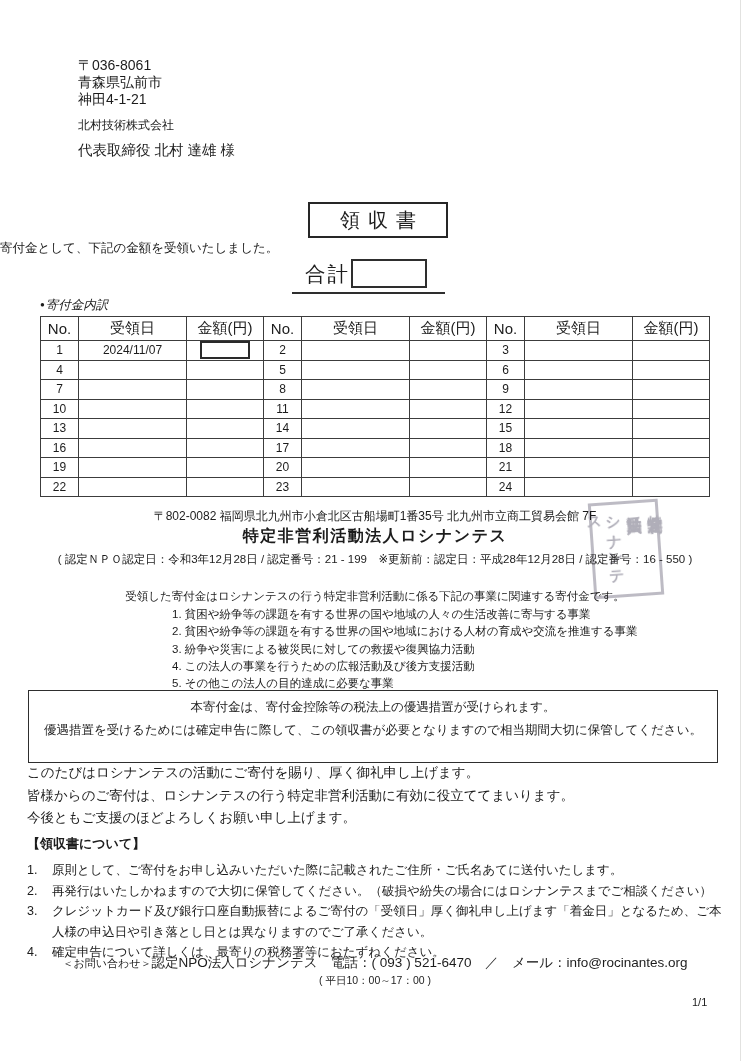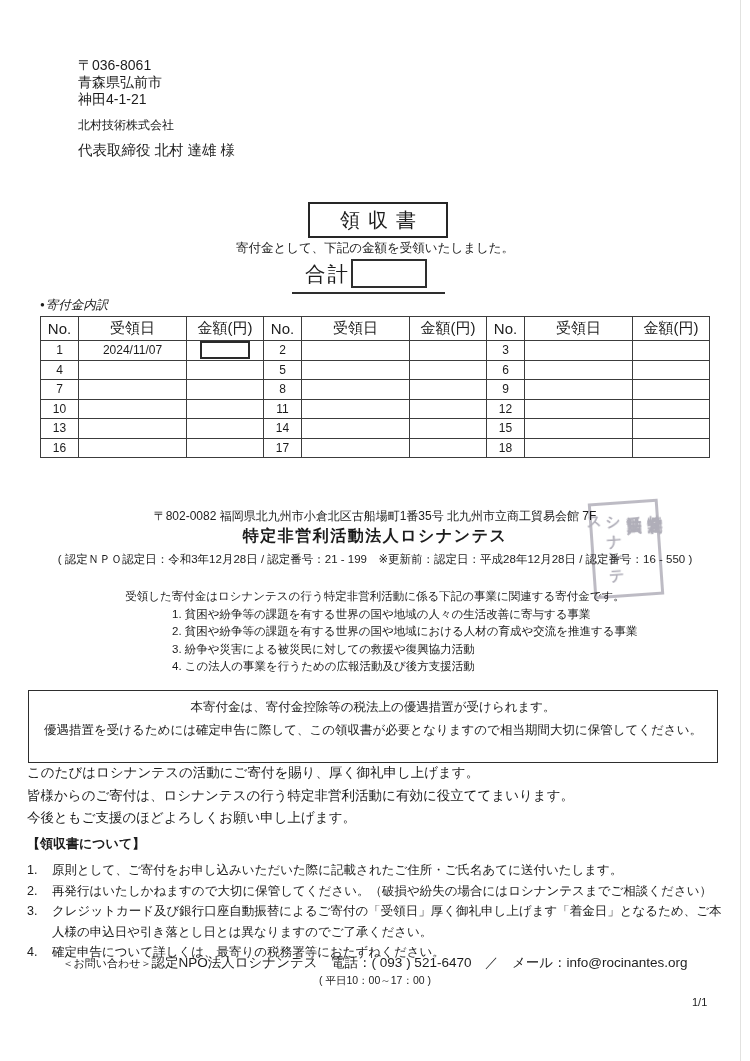--- a/index.html
+++ b/index.html
@@ -10,21 +10,21 @@
   .doc-meta{position:absolute;left:578px;top:21px;font-size:12.5px;line-height:17.5px;white-space:nowrap;}
   .doc-meta .ref-num{padding-left:10px;}
 
   .recipient{position:absolute;left:78px;top:57px;font-size:14px;line-height:17px;}
   .recipient .r-company{margin-top:9px;font-size:12px;}
   .recipient .r-person{margin-top:8px;font-size:14.5px;}
 
   .title-box{position:absolute;left:308px;top:202px;width:140px;height:36px;border:2px solid #262626;
              display:flex;align-items:center;justify-content:center;font-size:20px;letter-spacing:8px;
              padding-left:8px;box-sizing:border-box;font-weight:500;}
-  .statement{position:absolute;left:0;top:240px;width:750px;text-align:center;font-size:12.5px;}
+  .statement{position:absolute;left:0;top:240px;width:750px;font-size:12.5px;}
 
   .total-line{position:absolute;left:292px;top:259px;width:153px;border-bottom:2.5px solid #2e2e2e;
               padding-bottom:4px;display:flex;align-items:center;}
   .total-label{font-size:20.5px;letter-spacing:2px;margin-left:13px;}
   .amount-box{display:inline-block;width:72px;height:25px;border:2px solid #2e2e2e;background:#fff;margin-left:1px;}
 
   .bd-label{position:absolute;left:40px;top:297px;font-size:12.5px;font-style:italic;}
   .bd-label .bullet{font-size:8px;vertical-align:2px;margin-right:1px;}
 
   .bd-table{position:absolute;left:40px;top:316px;width:670px;border-collapse:collapse;table-layout:fixed;}
@@ -182,38 +182,61 @@
           <td>16</td>
           <td></td>
           <td></td>
           <td>17</td>
           <td></td>
           <td></td>
           <td>18</td>
           <td></td>
           <td></td>
         </tr>
+        <tr>
+          <td>19</td>
+          <td></td>
+          <td></td>
+          <td>20</td>
+          <td></td>
+          <td></td>
+          <td>21</td>
+          <td></td>
+          <td></td>
+        </tr>
+        <tr>
+          <td>22</td>
+          <td></td>
+          <td></td>
+          <td>23</td>
+          <td></td>
+          <td></td>
+          <td>24</td>
+          <td></td>
+          <td></td>
+        </tr>
       </tbody>
   </table>
 
   <div class="seal" style="color: rgb(163, 161, 173);">
       <div class="seal-col">特定非営利</div>
       <div class="seal-col">活動法人ロ</div>
       <div class="seal-col">シナンテス</div>
     </div>
   <div class="issuer-addr">〒802-0082 福岡県北九州市小倉北区古船場町1番35号 北九州市立商工貿易会館 7F</div>
   <div class="issuer-name">特定非営利活動法人ロシナンテス</div>
   <div class="cert-line">( 認定ＮＰＯ認定日：令和3年12月28日 / 認定番号：21 - 199　※更新前：認定日：平成28年12月28日 / 認定番号：16 - 550 )</div>
 
   <div class="purpose-intro">受領した寄付金はロシナンテスの行う特定非営利活動に係る下記の事業に関連する寄付金です。</div>
   <div class="purpose-items">
       <div>1. 貧困や紛争等の課題を有する世界の国や地域の人々の生活改善に寄与する事業</div>
       <div>2. 貧困や紛争等の課題を有する世界の国や地域における人材の育成や交流を推進する事業</div>
       <div>3. 紛争や災害による被災民に対しての救援や復興協力活動</div>
       <div>4. この法人の事業を行うための広報活動及び後方支援活動</div>
+      <div>5. その他この法人の目的達成に必要な事業</div>
     </div>
 
   <div class="notice-box">
     <div class="n1">本寄付金は、寄付金控除等の税法上の優遇措置が受けられます。</div>
     <div>優遇措置を受けるためには確定申告に際して、この領収書が必要となりますので相当期間大切に保管してください。</div>
   </div>
 
   <div class="thanks">
       <div>このたびはロシナンテスの活動にご寄付を賜り、厚く御礼申し上げます。</div>
       <div>皆様からのご寄付は、ロシナンテスの行う特定非営利活動に有効に役立ててまいります。</div>

